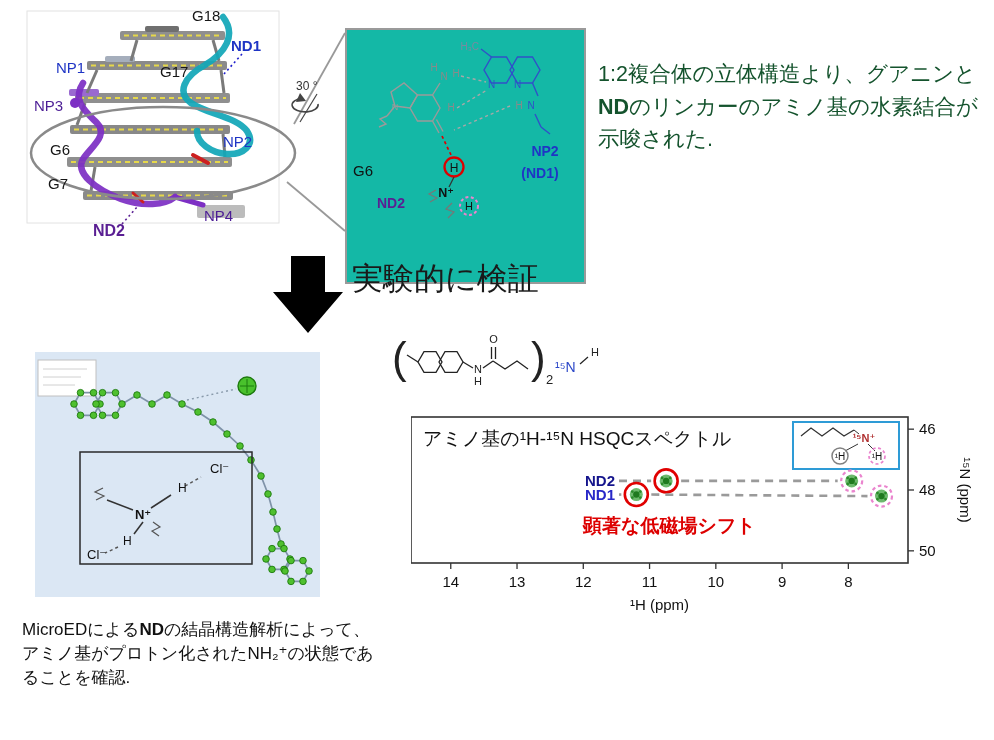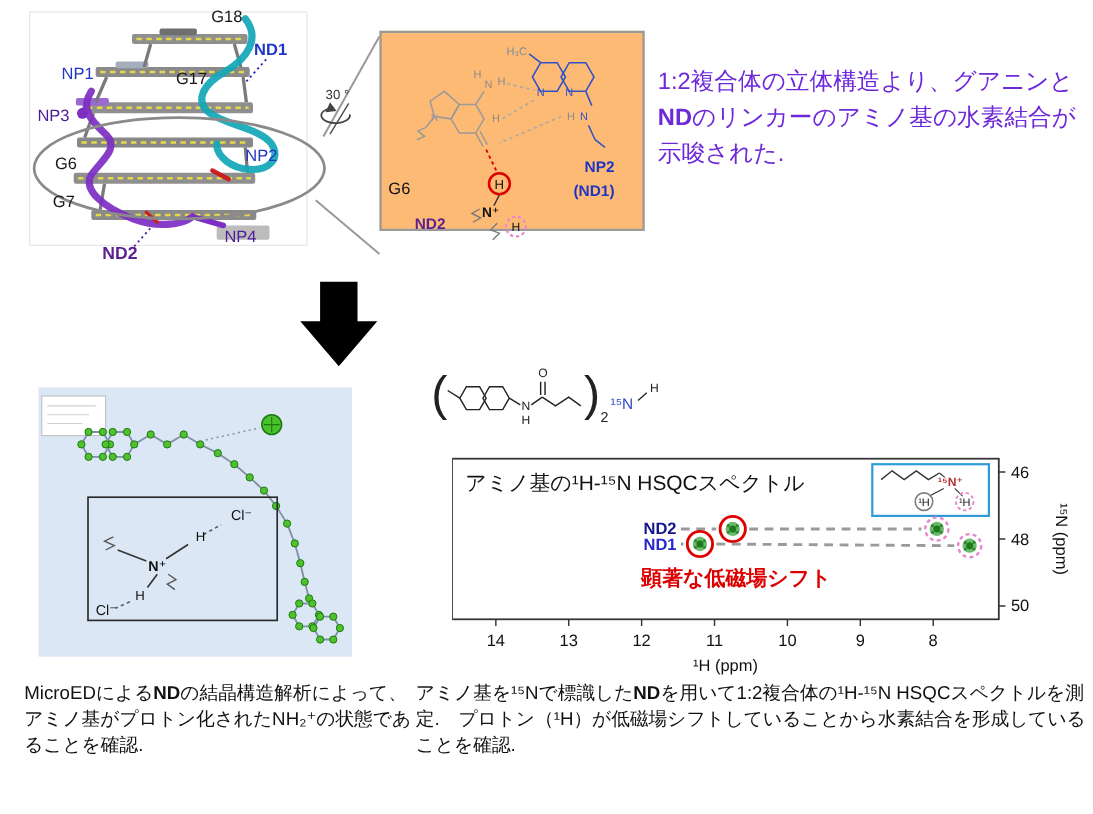--- a/index.html
+++ b/index.html
@@ -2,22 +2,22 @@
 <html><head>
 <meta charset="utf-8">
 <style>
   *{margin:0;padding:0;box-sizing:border-box}
   body{font-family:"Liberation Sans","DejaVu Sans",sans-serif;background:#fff}
   .canvas{position:relative;width:994px;height:740px;background:#fff;overflow:hidden}
   .abs{position:absolute}
   .lbl{position:absolute;font-size:15px;font-weight:400;color:#161616;line-height:1;white-space:nowrap}
   .blue{color:#1f35c5}.purple{color:#4c1d95}.dpurple{color:#5a1f93}
   .bold{font-weight:bold}
-  .zoom-box{position:absolute;left:345px;top:28px;width:241px;height:182px;border:2.5px solid #9a9a9a;background:#fdba74}
-  .top-right-text{position:absolute;left:598px;top:58px;width:392px;font-size:21.5px;line-height:1.52;color:#6d28d9}
+  .zoom-box{position:absolute;left:345px;top:28px;width:241px;height:256px;border:2.5px solid #9a9a9a;background:#14b8a6}
+  .top-right-text{position:absolute;left:598px;top:58px;width:392px;font-size:21.5px;line-height:1.52;color:#14532d}
   .verify-label{position:absolute;left:352px;top:258px;font-size:31px;color:#1a1a1a}
   .microed-panel{position:absolute;left:35px;top:352px;width:285px;height:245px;background:#dbe7f4}
   .caption{position:absolute;font-size:17px;line-height:1.42;color:#111}
   .hsqc-panel{position:absolute;left:411px;top:415px}
   svg text{font-family:"Liberation Sans","DejaVu Sans",sans-serif}
   .ax{font-size:15px;fill:#111}
   .pk{font-size:15px;font-weight:bold}
 </style>
 </head>
 <body>
@@ -141,20 +141,21 @@
     </svg>
   </div>
 
   <div class="top-right-text">
     <span>1:2複合体の立体構造より、グアニンと</span><b>ND</b><span>のリンカーのアミノ基の水素結合が示唆された.</span>
   </div>
 
   <svg class="abs" style="left:272px;top:256px" width="72" height="78">
     <polygon points="19,0 53,0 53,36 71,36 36,77 1,36 19,36" fill="#000"></polygon>
   </svg>
+  <div class="verify-label">実験的に検証</div>
 
   <div class="microed-panel">
     <svg width="285" height="245">
       <rect x="3" y="8" width="58" height="36" fill="#fff" stroke="#c0c0c0"></rect>
       <g stroke="#d0d0d0" stroke-width="1">
         <line x1="8" y1="17" x2="52" y2="17"></line>
         <line x1="8" y1="25" x2="46" y2="25"></line>
         <line x1="8" y1="33" x2="40" y2="33"></line>
       </g>
       <g stroke="#7f93a8" stroke-width="1.7" fill="none">
@@ -323,17 +324,14 @@
         <circle cx="466.49333333333334" cy="84.08333333333343" r="1.4" fill="#2c8c2c"></circle>
         <circle cx="474.49333333333334" cy="78.08333333333343" r="1.4" fill="#2c8c2c"></circle>
         <circle cx="466.49333333333334" cy="78.08333333333343" r="1.4" fill="#2c8c2c"></circle>
         <circle cx="470.49333333333334" cy="81.08333333333343" r="10.5" fill="none" stroke="#ea85ce" stroke-width="2.2" stroke-dasharray="3.5,3"></circle>
       </svg>
   </div>
 
   <div class="caption" style="left:22px;top:618px;width:352px">
     <span>MicroEDによる</span><b>ND</b><span>の結晶構造解析によって、アミノ基がプロトン化されたNH₂⁺の状態であることを確認.</span>
   </div>
-  <div class="caption" style="left:378px;top:618px;width:616px">
-    <span>アミノ基を¹⁵Nで標識した</span><b>ND</b><span>を用いて1:2複合体の¹H-¹⁵N HSQCスペクトルを測定.　プロトン（¹H）が低磁場シフトしていることから水素結合を形成していることを確認.</span>
-  </div>
 
 </div>
 
 </body></html>

